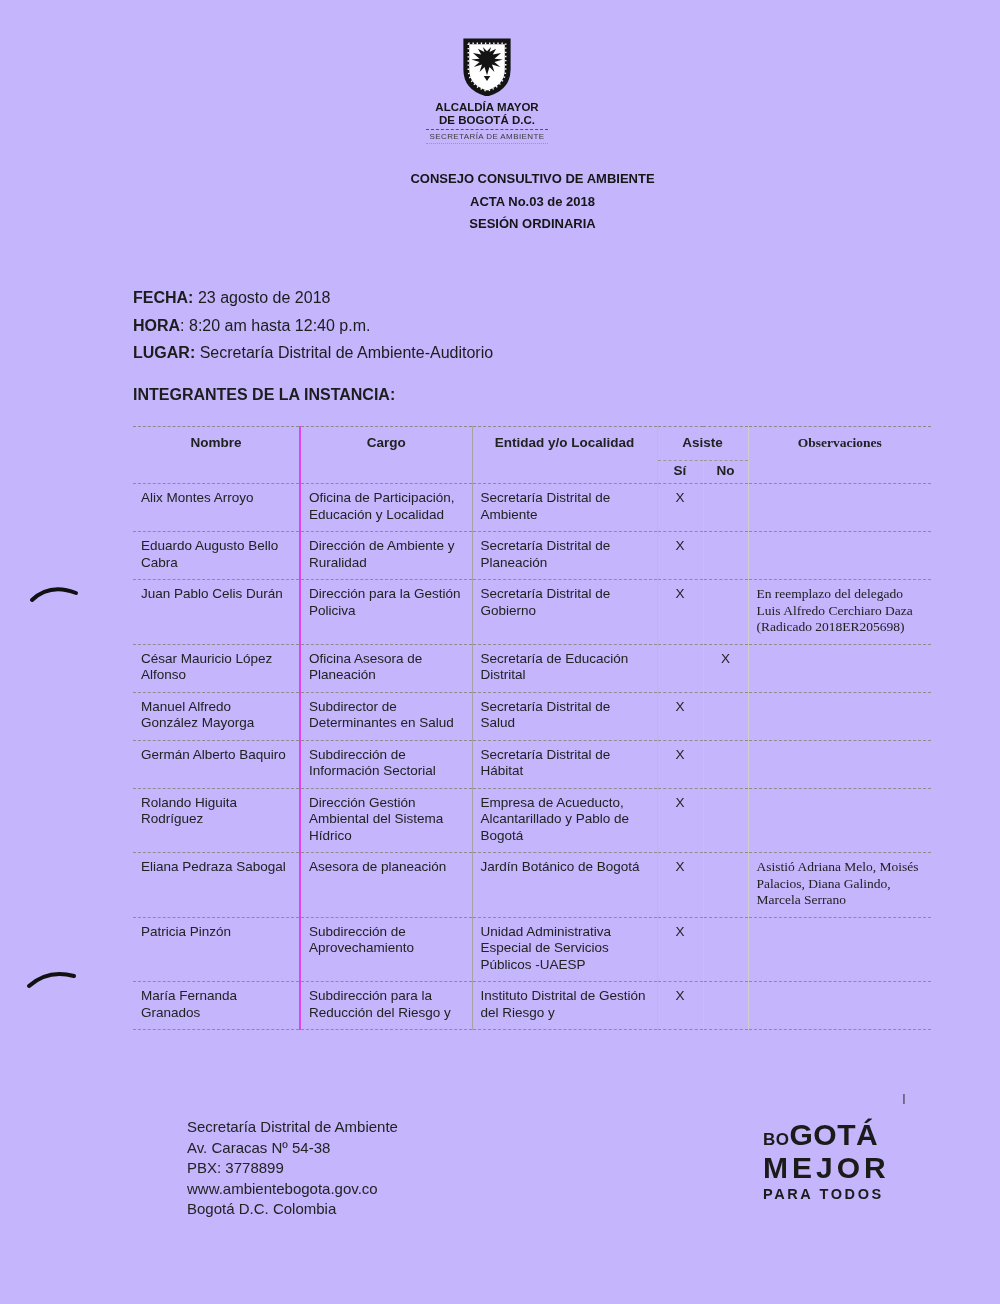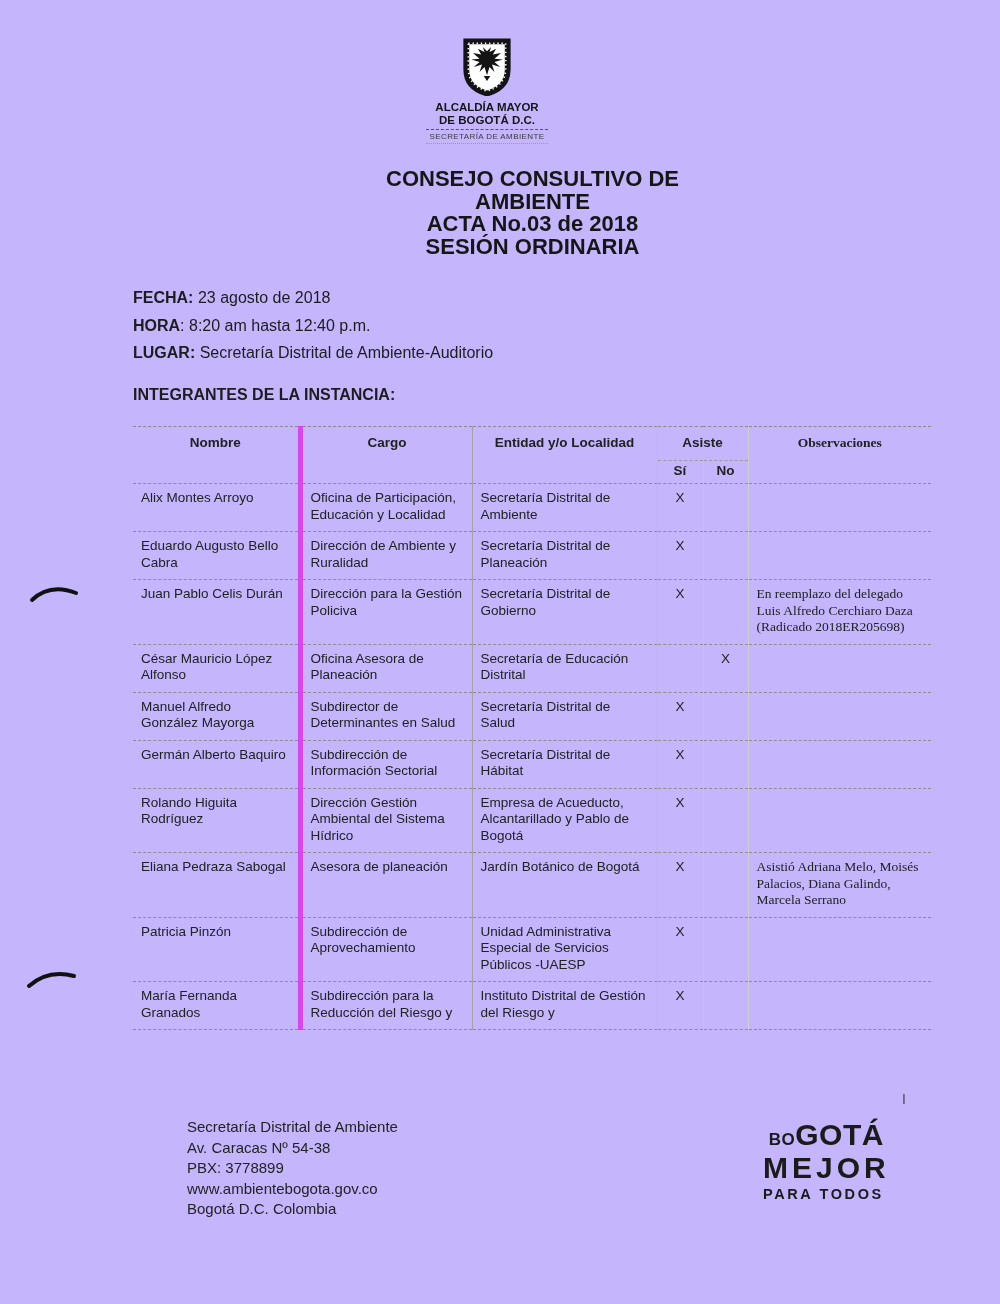--- a/index.html
+++ b/index.html
@@ -11,50 +11,50 @@
   
   .crest-block { position:absolute; top:38px; left:387px; width:200px;
     display:flex; flex-direction:column; align-items:center; }
   .crest-svg { width:50px; height:58px; margin-bottom:5px; }
   .crest-name { font-size:11.5px; font-weight:bold; line-height:12.5px; text-align:center; color:#161616; }
   .crest-sub { margin-top:3px; font-size:8px; letter-spacing:.4px; color:#3a3a3a;
     border-top:1px dashed #555; border-bottom:1px dotted #9a9a9a; padding:2px 4px 2px; }
 
   
   .doc-title { position:absolute; top:168px; left:330px; width:405px; text-align:center; }
-  .doc-title div { font-size:22px; font-weight:bold; line-height:22.5px; color:#161616; }
+  .doc-title div { font-size:13px; font-weight:bold; line-height:22.5px; color:#161616; }
 
   
   .meta-block { position:absolute; top:289px; left:133px; font-size:16px; }
   .meta-line { margin-bottom:9.5px; line-height:18px; }
   .meta-line b { font-weight:bold; }
 
   .section-title { position:absolute; top:386px; left:133px; font-size:16px; font-weight:bold; }
 
   
   .table-wrap { position:absolute; top:426px; left:133px; width:798px; }
   table.members { width:798px; border-collapse:collapse; table-layout:fixed;
     font-size:13.5px; line-height:16.5px; color:#222;
     border-bottom:1px dashed #8d8d8d; }
   table.members th, table.members td { vertical-align:top; padding:6px 8px 8px; }
   table.members thead th { font-weight:bold; text-align:center; border-top:1px dashed #8a8a8a; padding-top:8px; }
   table.members thead tr.subhead th { border-top:none; padding-top:2px; padding-bottom:4px; }
   table.members thead tr.subhead th.mark-head { border-top:1px dashed #9a9a9a;margin-top:8px; }
   table.members td { border-top:1px dashed #8d8d8d; }
-  .c-cargo { border-left:5px solid #d946ef; }
+  .c-cargo { border-left:2px solid #d946ef; }
   .c-entidad { border-left:1px solid #a3a3a3; }
   .c-si { border-left:1px solid #bdbdbd; }
   .c-no { border-left:1px solid #c6c6c6; }
   .c-obs { border-left:1px solid #cecece;font-family:Liberation Serif, serif; }
   td.mark-cell { text-align:center; padding-left:2px; padding-right:2px; }
 
   
   .footer-address { position:absolute; top:1117px; left:187px; font-size:15px; line-height:20.5px; color:#232323; }
   .brand { position:absolute; top:1122px; left:763px; color:#1b1b19; }
-  .brand-line1 { display:flex; align-items:baseline; line-height:26px;justify-content:center; }
+  .brand-line1 { display:flex; align-items:baseline; line-height:26px; }
   .brand-bo { font-size:17px; font-weight:bold; letter-spacing:.5px; }
   .brand-gota { font-size:30px; font-weight:bold; letter-spacing:.5px; }
   .brand-mejor { font-size:30px; font-weight:bold; letter-spacing:4px; line-height:30px; }
   .brand-para { font-size:14.5px; font-weight:bold; letter-spacing:2.6px; line-height:22px; }
 
   .page-mark { position:absolute; top:1091px; left:902px; font-size:14px; color:#4b4b4b; }
 
   .pen-mark { position:absolute; }
 </style>
 </head>

